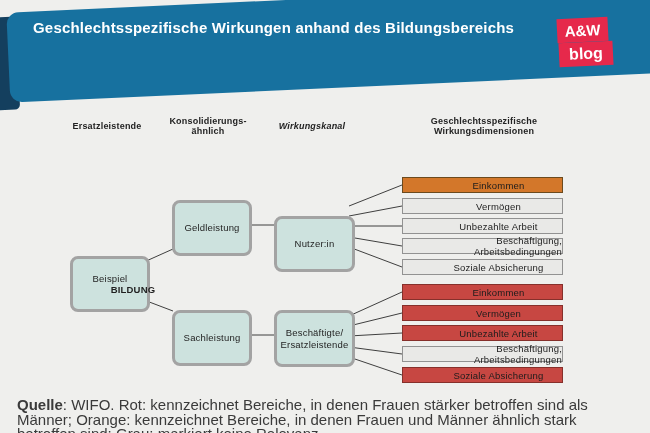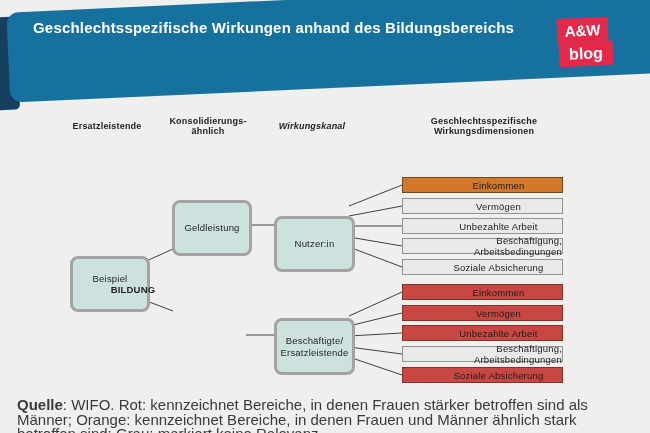--- a/index.html
+++ b/index.html
@@ -84,23 +84,24 @@
     <line x1="349" y1="347" x2="402" y2="354"></line>
     <line x1="349" y1="357" x2="402" y2="375"></line>
   </svg>
 
   <div class="node" style="left:70px;top:256px;width:74px;height:50px;text-align:right;">
     <span>Beispiel</span>
     <span class="bold">BILDUNG</span>
   </div>
 
   <div class="node" style="left:172px;top:200px;width:74px;height:50px;">Geldleistung</div>
+  <div class="node" style="left:172px;top:310px;width:74px;height:50px;">Sachleistung</div>
 
   <div class="node" style="left:274px;top:200px;width:75px;height:50px;margin-top:16px;">Nutzer:in</div>
-  <div class="node" style="left:274px;top:318px;width:75px;height:51px;">Beschäftigte/
+  <div class="node" style="left:274px;top:310px;width:75px;height:51px;">Beschäftigte/
 Ersatzleistende</div>
 
   <div class="dim" style="top:177px;" data-status="orange">Einkommen</div>
   <div class="dim" style="top:198px;" data-status="grey">Vermögen</div>
   <div class="dim" style="top:218px;" data-status="grey">Unbezahlte Arbeit</div>
   <div class="dim" style="top:238px;" data-status="grey">Beschäftigung, Arbeitsbedingungen</div>
   <div class="dim" style="top:259px;" data-status="grey">Soziale Absicherung</div>
 
   <div class="dim" style="top:284px;" data-status="red">Einkommen</div>
   <div class="dim" style="top:305px;" data-status="red">Vermögen</div>

